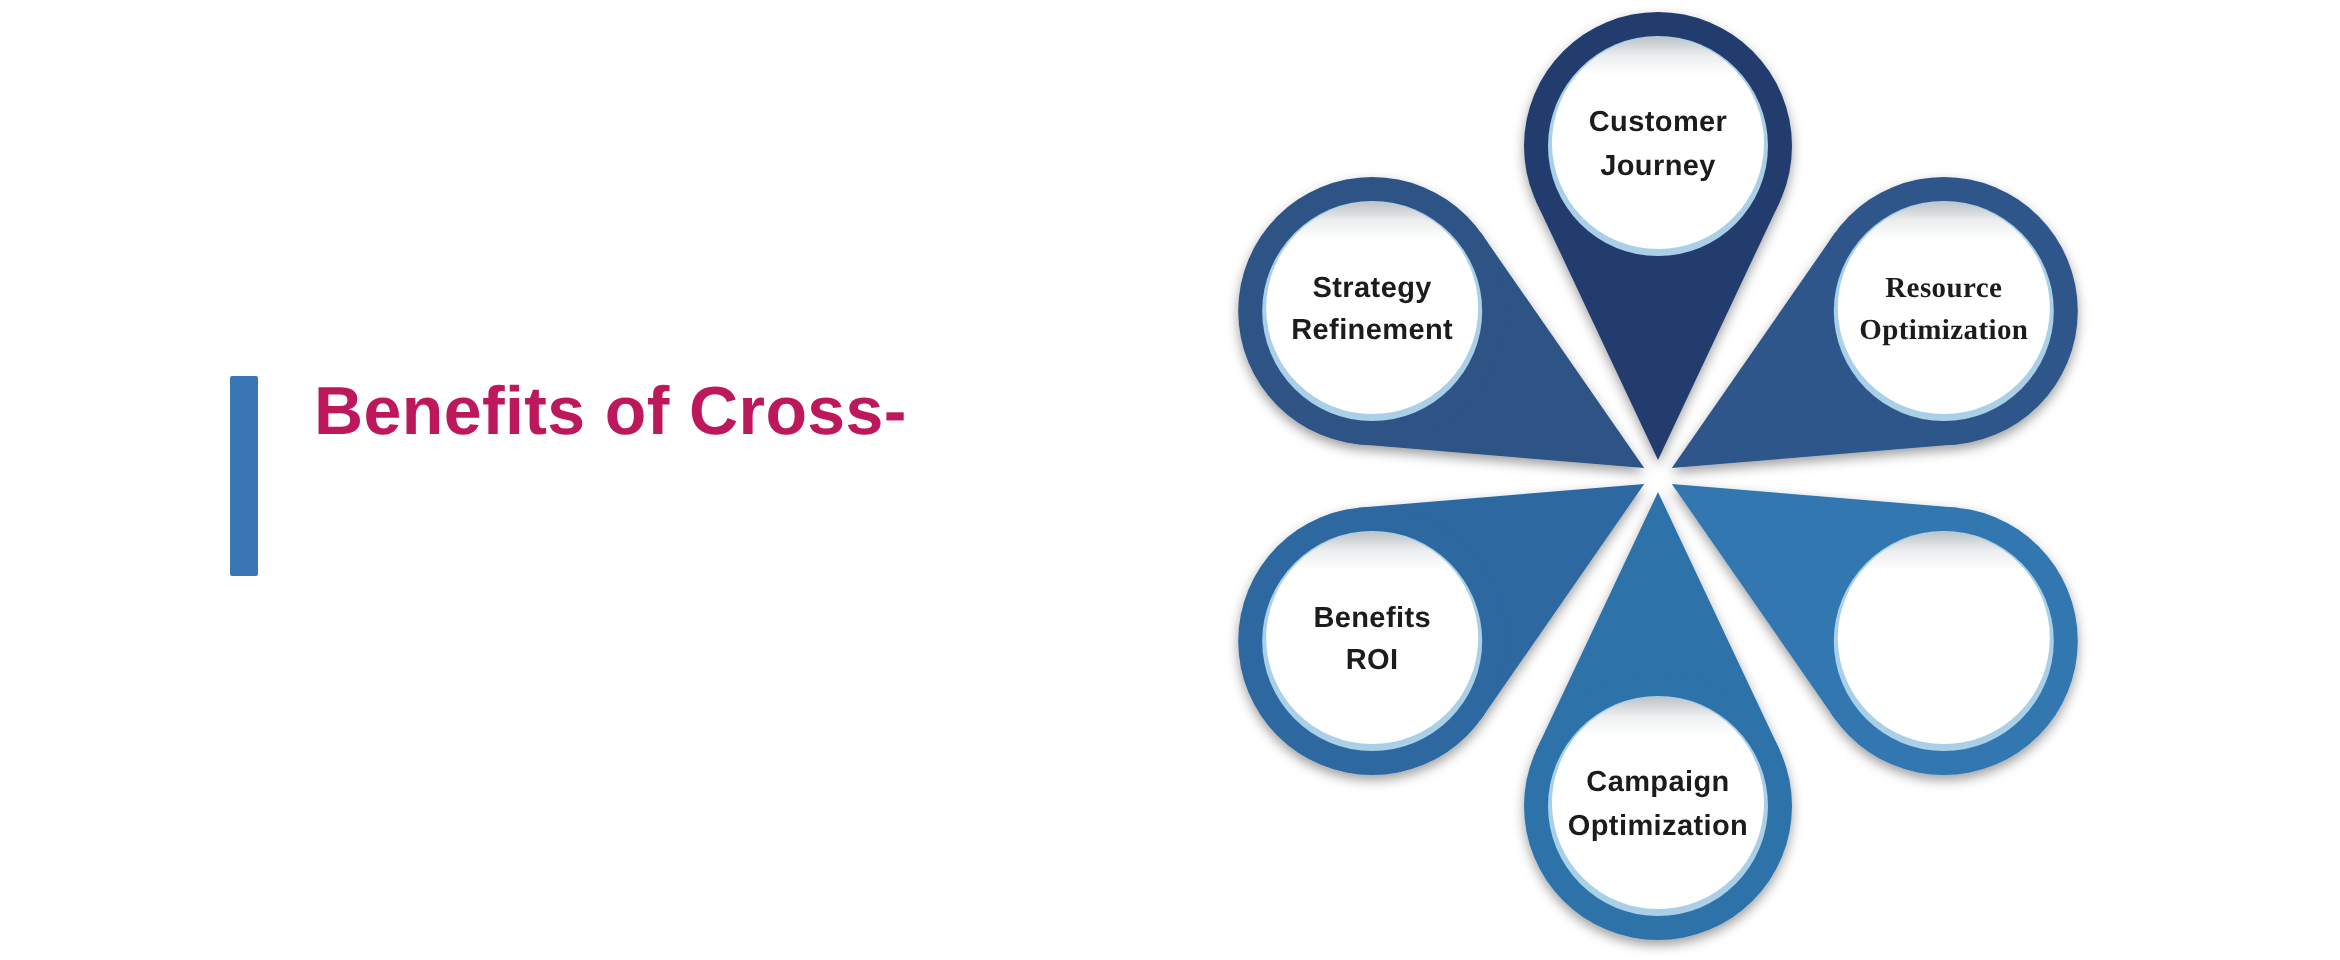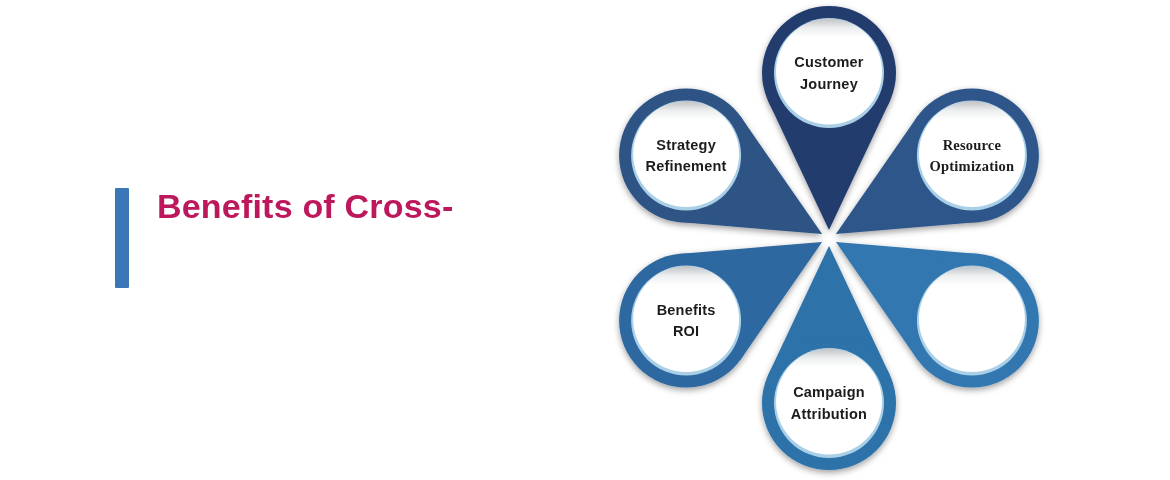--- a/index.html
+++ b/index.html
@@ -102,18 +102,18 @@
       </g>
     </g>
 </svg>
 
 <div id="diagram-labels">
     <div class="petal-label" style="left: 829px; top: 73px;">Customer
 Journey</div>
     <div class="petal-label" style="left: 971.894px; top: 155.5px; font-family: Liberation Serif, serif;">Resource
 Optimization</div>
     <div class="petal-label" style="left: 829px; top: 403px;">Campaign
-Attribution</div>
+Optimization</div>
     <div class="petal-label" style="left: 686.106px; top: 320.5px;">Benefits
 ROI</div>
     <div class="petal-label" style="left: 686.106px; top: 155.5px;">Strategy
 Refinement</div>
   </div>
 
 </body></html>

